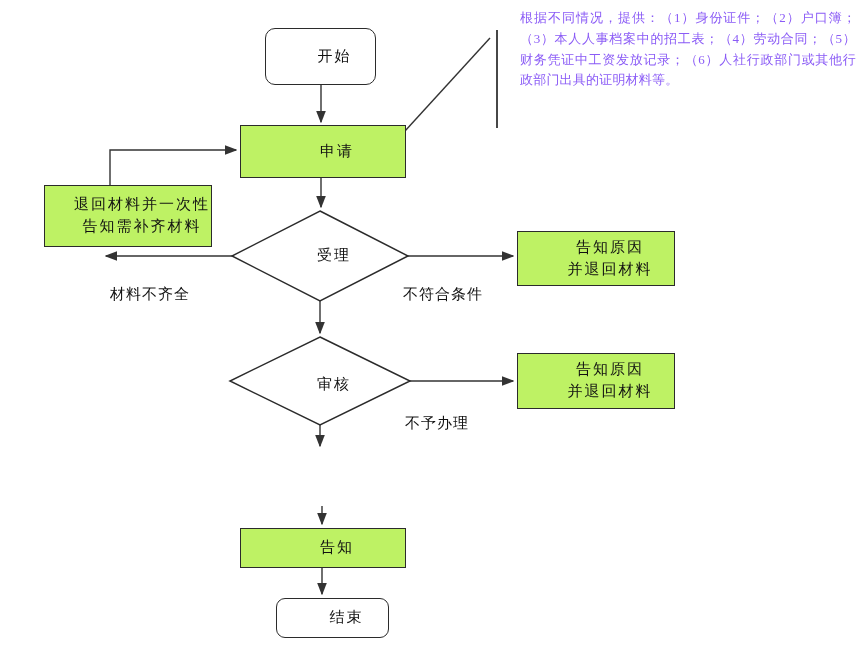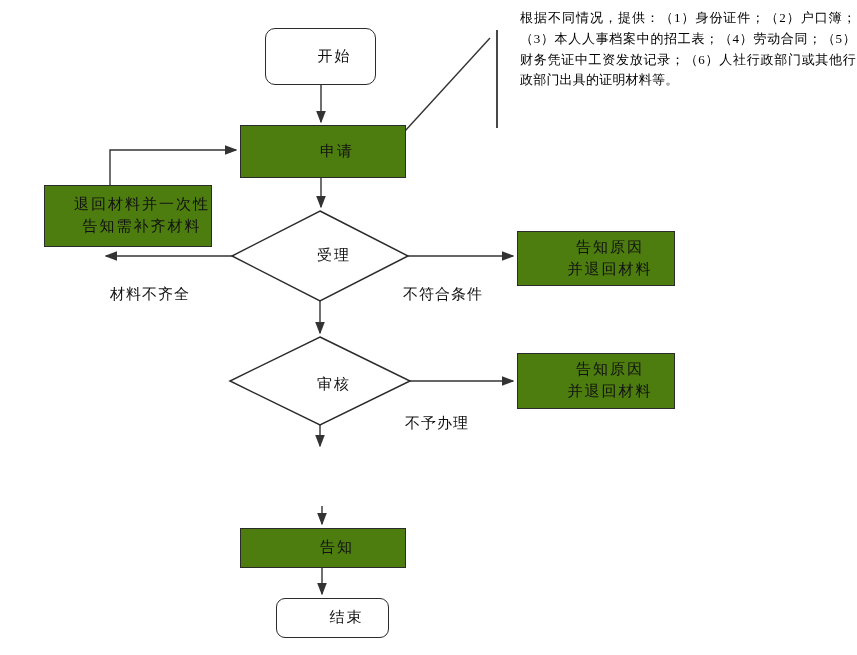--- a/index.html
+++ b/index.html
@@ -30,21 +30,21 @@
     font-size: 15px;
     color: #111111;
     letter-spacing: 2px;
     line-height: 1.45;
     white-space: pre-line;
     box-sizing: border-box;
     padding-left: 28px;
   }
   .rect {
     border: 1.5px solid #2b2b2b;
-    background: #4d7c0f;
+    background: #bef264;
   }
   .terminal {
     border: 1.5px solid #2b2b2b;
     background: #ffffff;
     border-radius: 10px;
   }
   .diamond-label {
     background: transparent;
   }
   .edge-label {
@@ -54,21 +54,21 @@
     letter-spacing: 1px;
     white-space: nowrap;
   }
   .annotation {
     position: absolute;
     left: 520px;
     top: 8px;
     width: 336px;
     font-size: 13px;
     line-height: 1.6;
-    color: #000000;
+    color: #8b5cf6;
     text-align: justify;
     letter-spacing: 0.2px;
   }
 </style>
 </head>
 <body>
 
 <div class="canvas">
 
   <svg class="connector-layer" width="857" height="655" viewBox="0 0 857 655">

